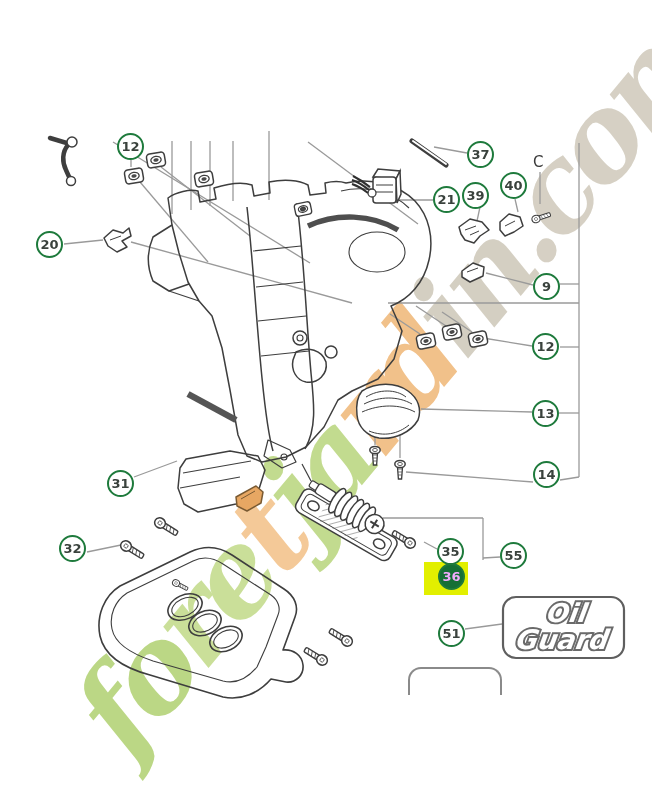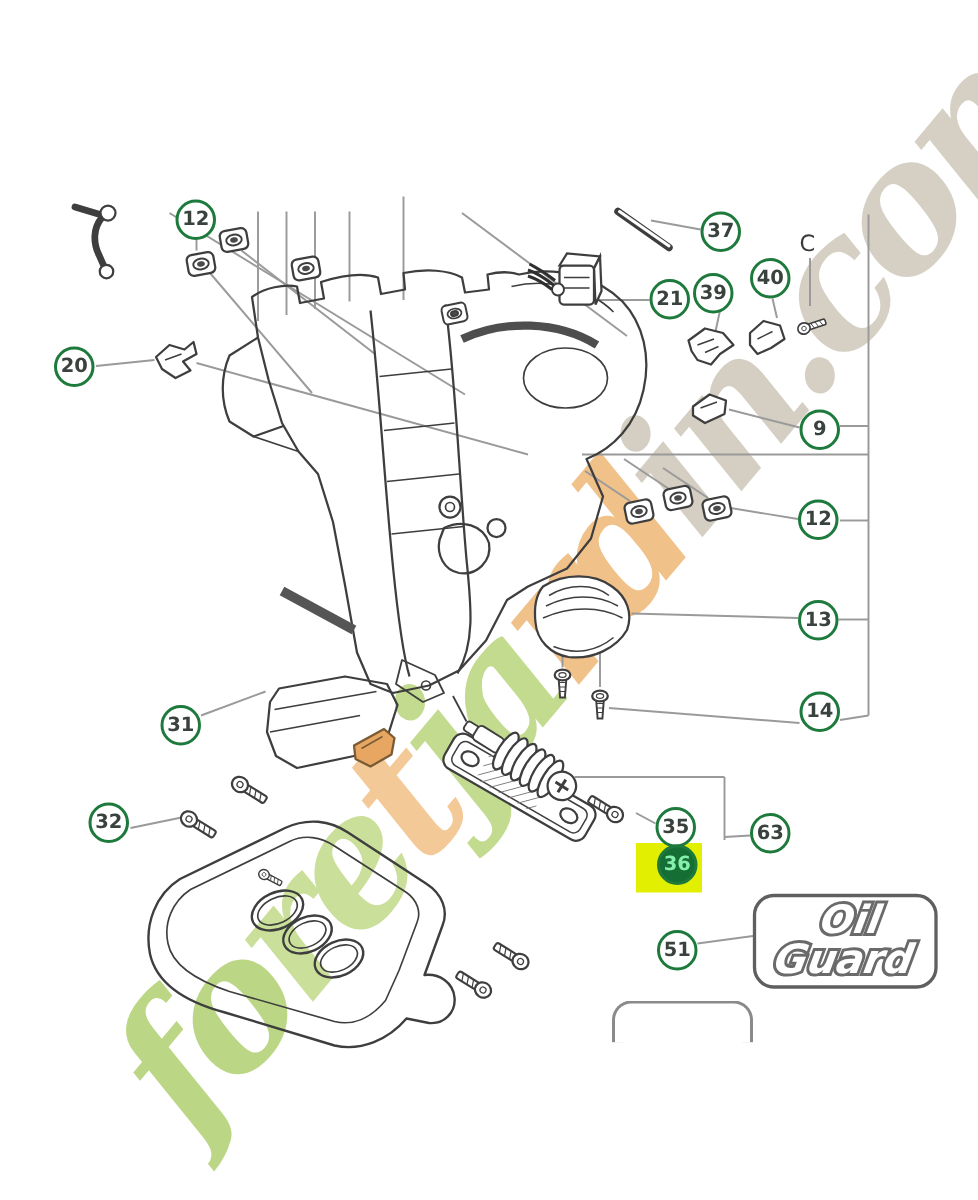--- a/index.html
+++ b/index.html
@@ -275,17 +275,17 @@
   <div class="callout" style="left: 433px; top: 186px; border-color: rgb(30, 122, 60);">21</div>
   <div class="callout" style="left: 462px; top: 182px; border-color: rgb(30, 122, 60);">39</div>
   <div class="callout" style="left: 500px; top: 172px; border-color: rgb(30, 122, 60);">40</div>
   <div class="callout" style="left: 533px; top: 273px; border-color: rgb(30, 122, 60);">9</div>
   <div class="callout" style="left: 532px; top: 333px; border-color: rgb(30, 122, 60);">12</div>
   <div class="callout" style="left: 532px; top: 400px; border-color: rgb(30, 122, 60);">13</div>
   <div class="callout" style="left: 533px; top: 461px; border-color: rgb(30, 122, 60);">14</div>
   <div class="callout" style="left: 107px; top: 470px; border-color: rgb(30, 122, 60);">31</div>
   <div class="callout" style="left: 59px; top: 535px; border-color: rgb(30, 122, 60);">32</div>
   <div class="callout" style="left: 437px; top: 538px; border-color: rgb(30, 122, 60);">35</div>
-  <div class="callout filled" style="left: 438px; top: 563px; border-color: rgb(30, 122, 60); background-color: rgb(21, 111, 53); color: #86efac;">36</div>
-  <div class="callout" style="left: 500px; top: 542px; border-color: rgb(30, 122, 60);">63</div>
+  <div class="callout filled" style="left: 438px; top: 563px; border-color: rgb(30, 122, 60); background-color: rgb(21, 111, 53); color: #f0abfc;">36</div>
+  <div class="callout" style="left: 500px; top: 542px; border-color: rgb(30, 122, 60);">55</div>
   <div class="callout" style="left: 438px; top: 620px; border-color: rgb(30, 122, 60);">51</div>
 
 </div>
 
 </body></html>

